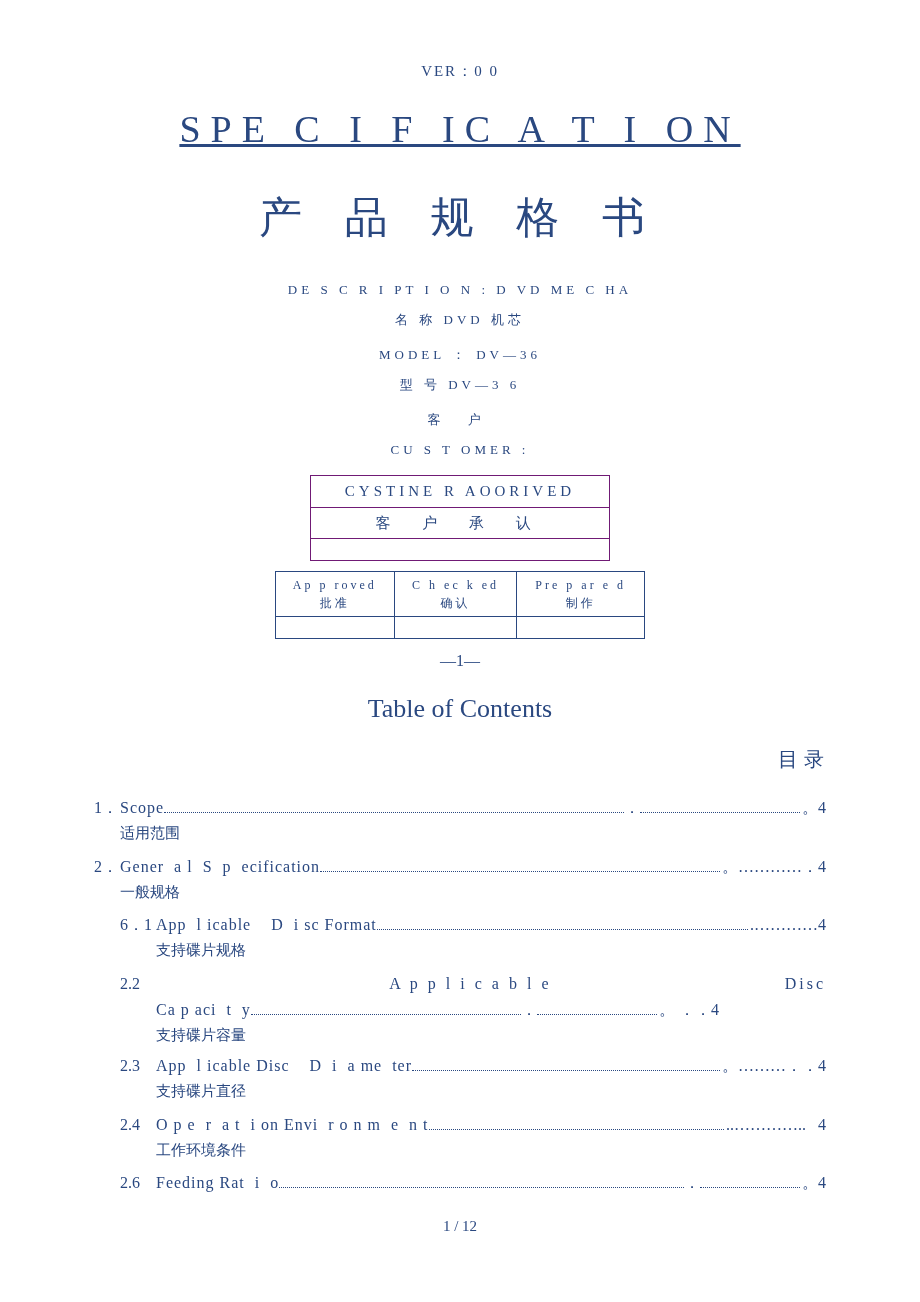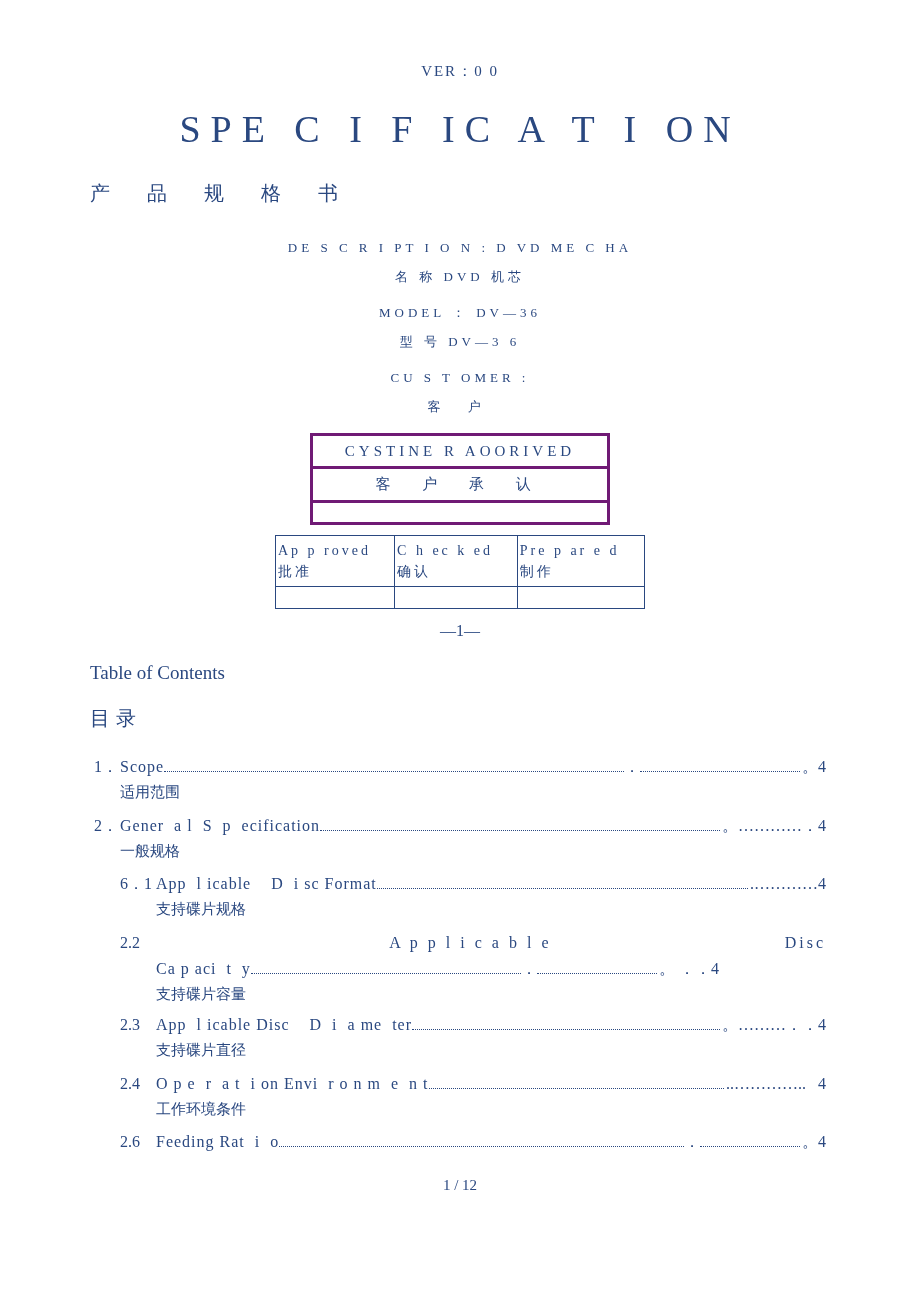--- a/index.html
+++ b/index.html
@@ -7,45 +7,45 @@
       font-family: "Times New Roman", SimSun, serif;
       background: #fff;
       width: 920px;
       margin: 0 auto;
       padding: 60px 90px 40px 90px;
       color: #2a4880;
       font-size: 16px;
       line-height: 1.5;
     }
     .ver { text-align: center; font-size: 15px; letter-spacing: 2px; margin-bottom: 18px; }
-    .title-en { text-align: center; font-size: 38px; letter-spacing: 10px; font-weight: normal; margin-bottom: 20px; }
-    .title-cn { text-align: left; font-size: 20px; letter-spacing: 16px; margin-bottom: 30px; }
+    .title-en { text-align: center; font-size: 38px; letter-spacing: 10px; font-weight: normal; margin-bottom: 28px; text-decoration: underline; }
+    .title-cn { text-align: center; font-size: 43px; letter-spacing: 16px; margin-bottom: 30px; }
     .meta-line { text-align: center; font-size: 13px; letter-spacing: 4px; margin-bottom: 10px; }
     .meta-line.cn { letter-spacing: 12px; }
     .meta-block { margin-top: 6px; margin-bottom: 16px; }
 
     .table1 {
       margin: 6px auto 10px auto;
       border-collapse: collapse;
       width: 300px;
     }
-    .table1 td { border: 3px solid #701a75; text-align: center; padding: 4px 6px; font-size: 15px; letter-spacing: 4px; }
+    .table1 td { border: 1px solid #701a75; text-align: center; padding: 4px 6px; font-size: 15px; letter-spacing: 4px; }
     .table1 .h { height: 22px; }
 
     .table2 {
       margin: 0 auto;
       border-collapse: collapse;
       width: 370px;
     }
-    .table2 td { border: 1px solid #2a4880; padding: 4px 2px; font-size: 14px; letter-spacing: 3px; }
+    .table2 td { border: 1px solid #2a4880; text-align: center; padding: 4px 2px; font-size: 12px; letter-spacing: 3px; }
     .table2 .cell-h { height: 22px; }
 
     .pagebreak { text-align: center; margin: 10px 0 16px 0; font-size: 16px; }
-    .toc-head-en { text-align: left; font-size: 19px; margin-bottom: 16px; }
-    .toc-head-cn { text-align: left; font-size: 20px; margin-bottom: 22px; letter-spacing: 6px; }
+    .toc-head-en { text-align: center; font-size: 26px; margin-bottom: 16px; }
+    .toc-head-cn { text-align: right; font-size: 20px; margin-bottom: 22px; letter-spacing: 6px; }
 
     .toc { padding: 0 4px; }
     .toc-row { display: flex; margin-bottom: 2px; }
     .toc-num { width: 26px; flex: 0 0 auto; }
     .toc-body { flex: 1; }
     .toc-line { display: flex; align-items: baseline; gap: 0; }
     .toc-label { white-space: pre; letter-spacing: 1px; }
     .dots { flex: 1; border-bottom: 1.5px dotted #2a4880; height: 10px; min-width: 10px; }
     .page { white-space: pre; margin-left: 2px; }
     .toc-cn { margin-top: 2px; margin-bottom: 8px; font-size: 15px; }
@@ -69,22 +69,22 @@
 
 <div class="meta-block">
   <div class="meta-line">DE S  C  R  I PT  I  O N :     D VD ME C HA</div>
   <div class="meta-line">名 称      DVD 机芯</div>
 </div>
 <div class="meta-block">
   <div class="meta-line">MODEL      ：         DV—36</div>
   <div class="meta-line">型      号      DV—3 6</div>
 </div>
 <div class="meta-block">
+  <div class="meta-line cn">客  户</div>
   <div class="meta-line">CU S  T OMER  :</div>
-  <div class="meta-line cn">客  户</div>
 </div>
 
 <table class="table1">
   <tbody>
       <tr>
         <td>CYSTINE R   AOORIVED</td>
       </tr>
   <tr>
         <td style="letter-spacing:14px">客    户    承    认</td>
       </tr>

